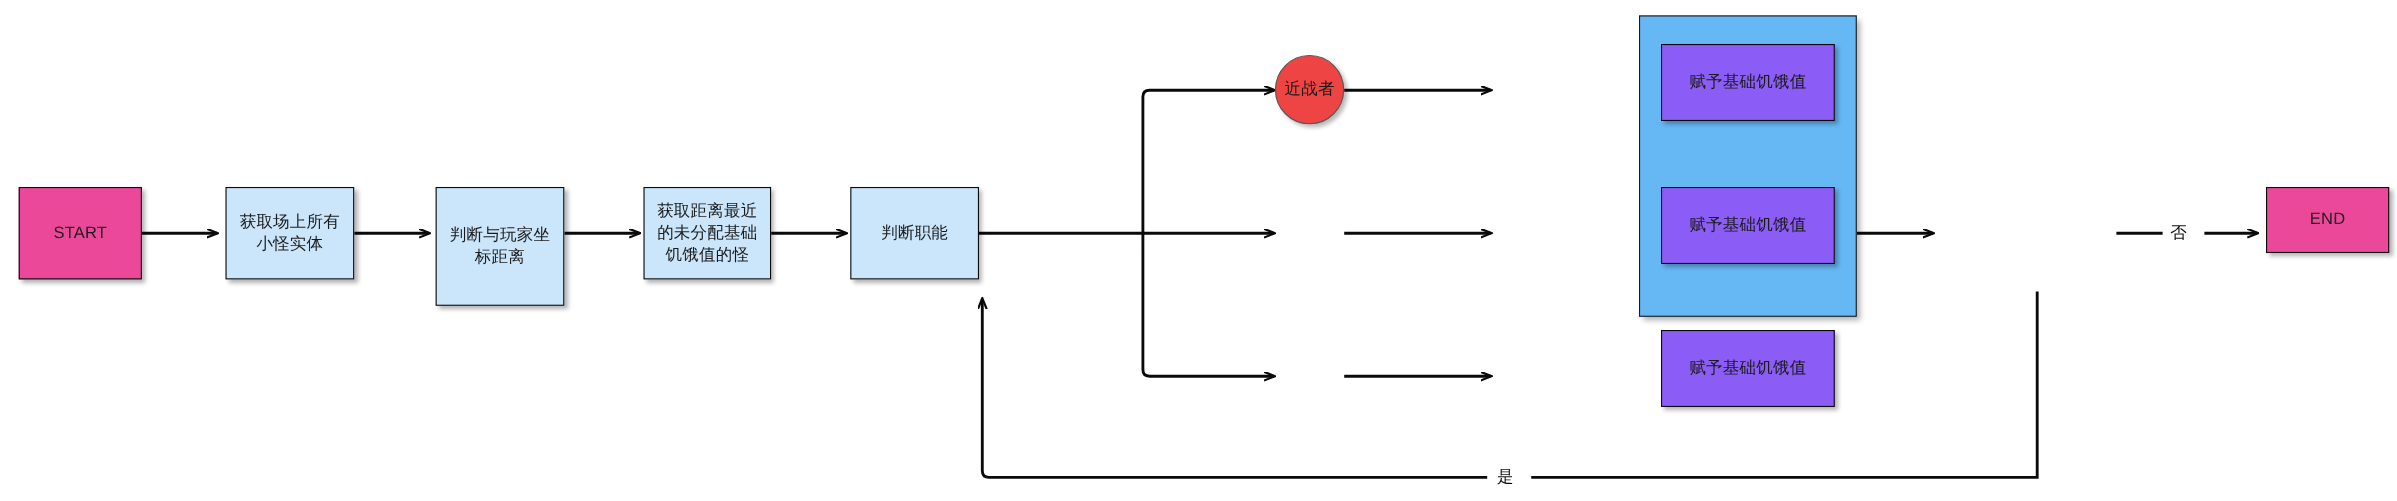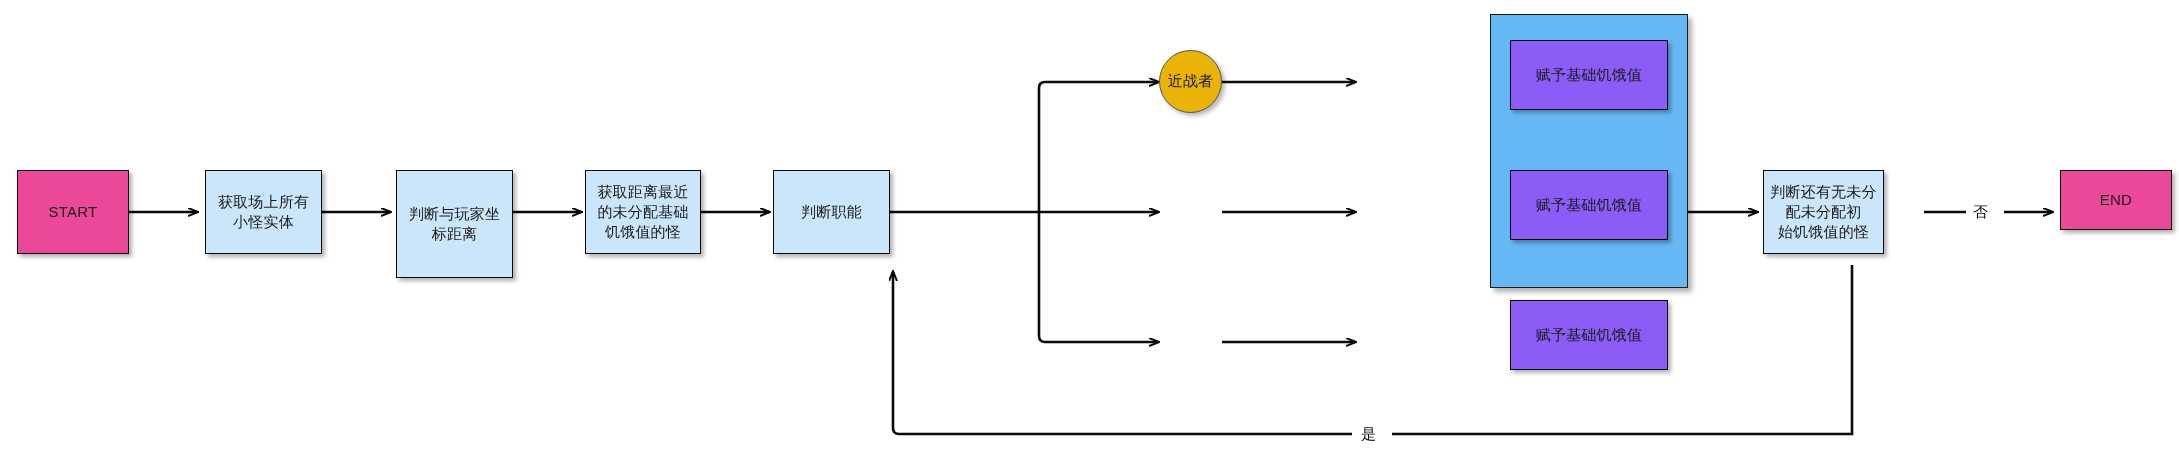--- a/index.html
+++ b/index.html
@@ -42,21 +42,21 @@
   .node.terminal {
     background: #ec4899;
   }
   .node.process {
     background: #cbe6fb;
   }
   .node.inner {
     background: #8b5cf6;
   }
   .node.circle {
-    background: #eab308;
+    background: #ef4444;
     border-radius: 50%;
     border: 1.6px solid #555555;
     box-shadow: 3px 3px 4px rgba(0,0,0,0.28);
   }
   .container-box {
     position: absolute;
     box-sizing: border-box;
     background: #66b8f5;
     border: 1.6px solid #1a1a1a;
     box-shadow: 4px 4px 5px rgba(0,0,0,0.30);
@@ -154,24 +154,20 @@
   </div>
 
   <div class="node inner" style="left:1510px; top:170px; width:158px; height:70px;">
     <span class="node-label">赋予基础饥饿值</span>
   </div>
 
   <div class="node inner" style="left:1510px; top:300px; width:158px; height:70px;">
     <span class="node-label">赋予基础饥饿值</span>
   </div>
 
-  <div class="node process" style="left:1763px; top:170px; width:121px; height:84px;">
-    <span class="node-label">判断还有无未分配未分配初
-始饥饿值的怪</span>
-  </div>
 
   <div class="node terminal" style="left:2060px; top:170px; width:112px; height:60px;">
     <span class="node-label">END</span>
   </div>
 
   <div class="edge-label" style="left:1968px; top:204px;">否</div>
   <div class="edge-label" style="left:1356px; top:426px;">是</div>
 
 </div>
 

